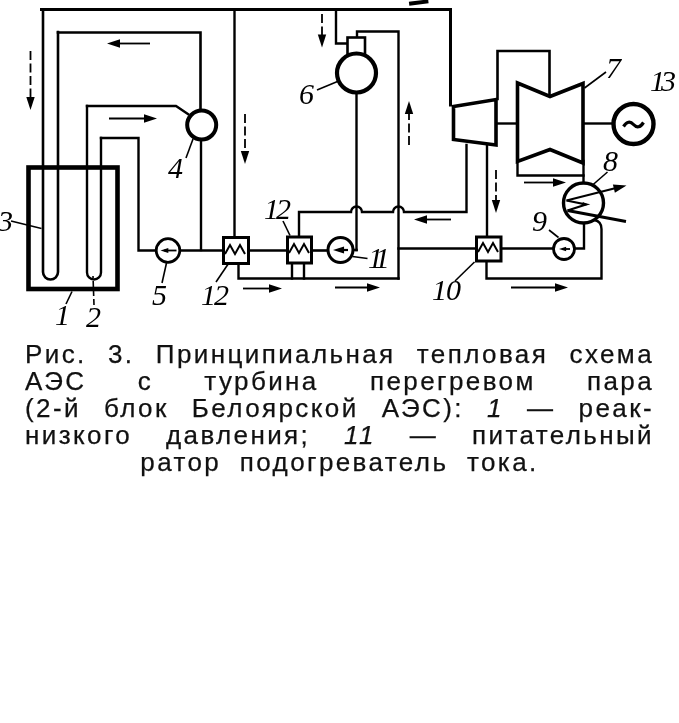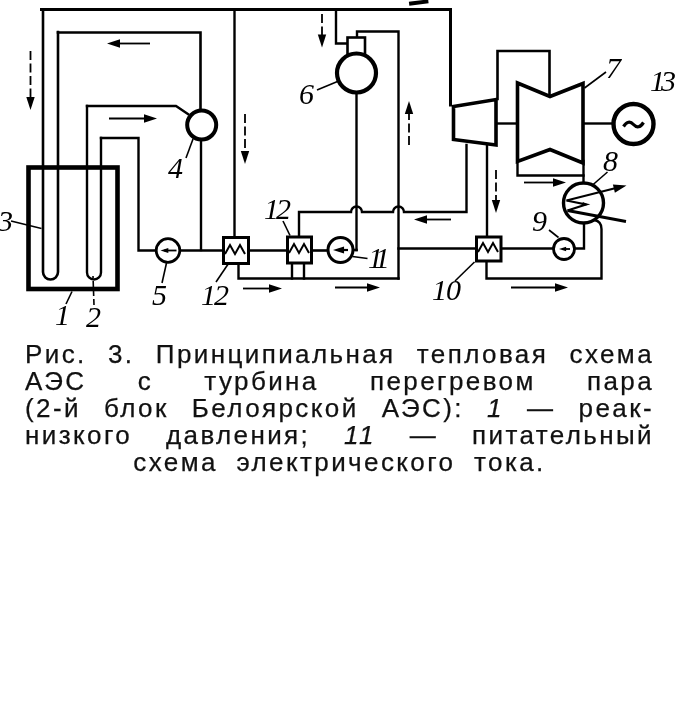--- a/index.html
+++ b/index.html
@@ -181,15 +181,15 @@
   <text x="201" y="304.5" letter-spacing="-2">12</text>
   <text x="650" y="91" letter-spacing="-4">13</text>
 </g>
 </svg>
 
 <div id="cap">
 <div class="j">Рис.&nbsp;3. Принципиальная тепловая схема</div>
 <div class="j">АЭС с турбина перегревом пара</div>
 <div class="j">(2-й блок Белоярской АЭС): <i>1</i> — реак-</div>
 <div class="j">низкого давления; <i>11</i> — питательный</div>
-<div class="c">схема электрического тока.</div>
+<div class="c">ратор подогреватель тока.</div>
 </div>
 </div>
 
 </body></html>

